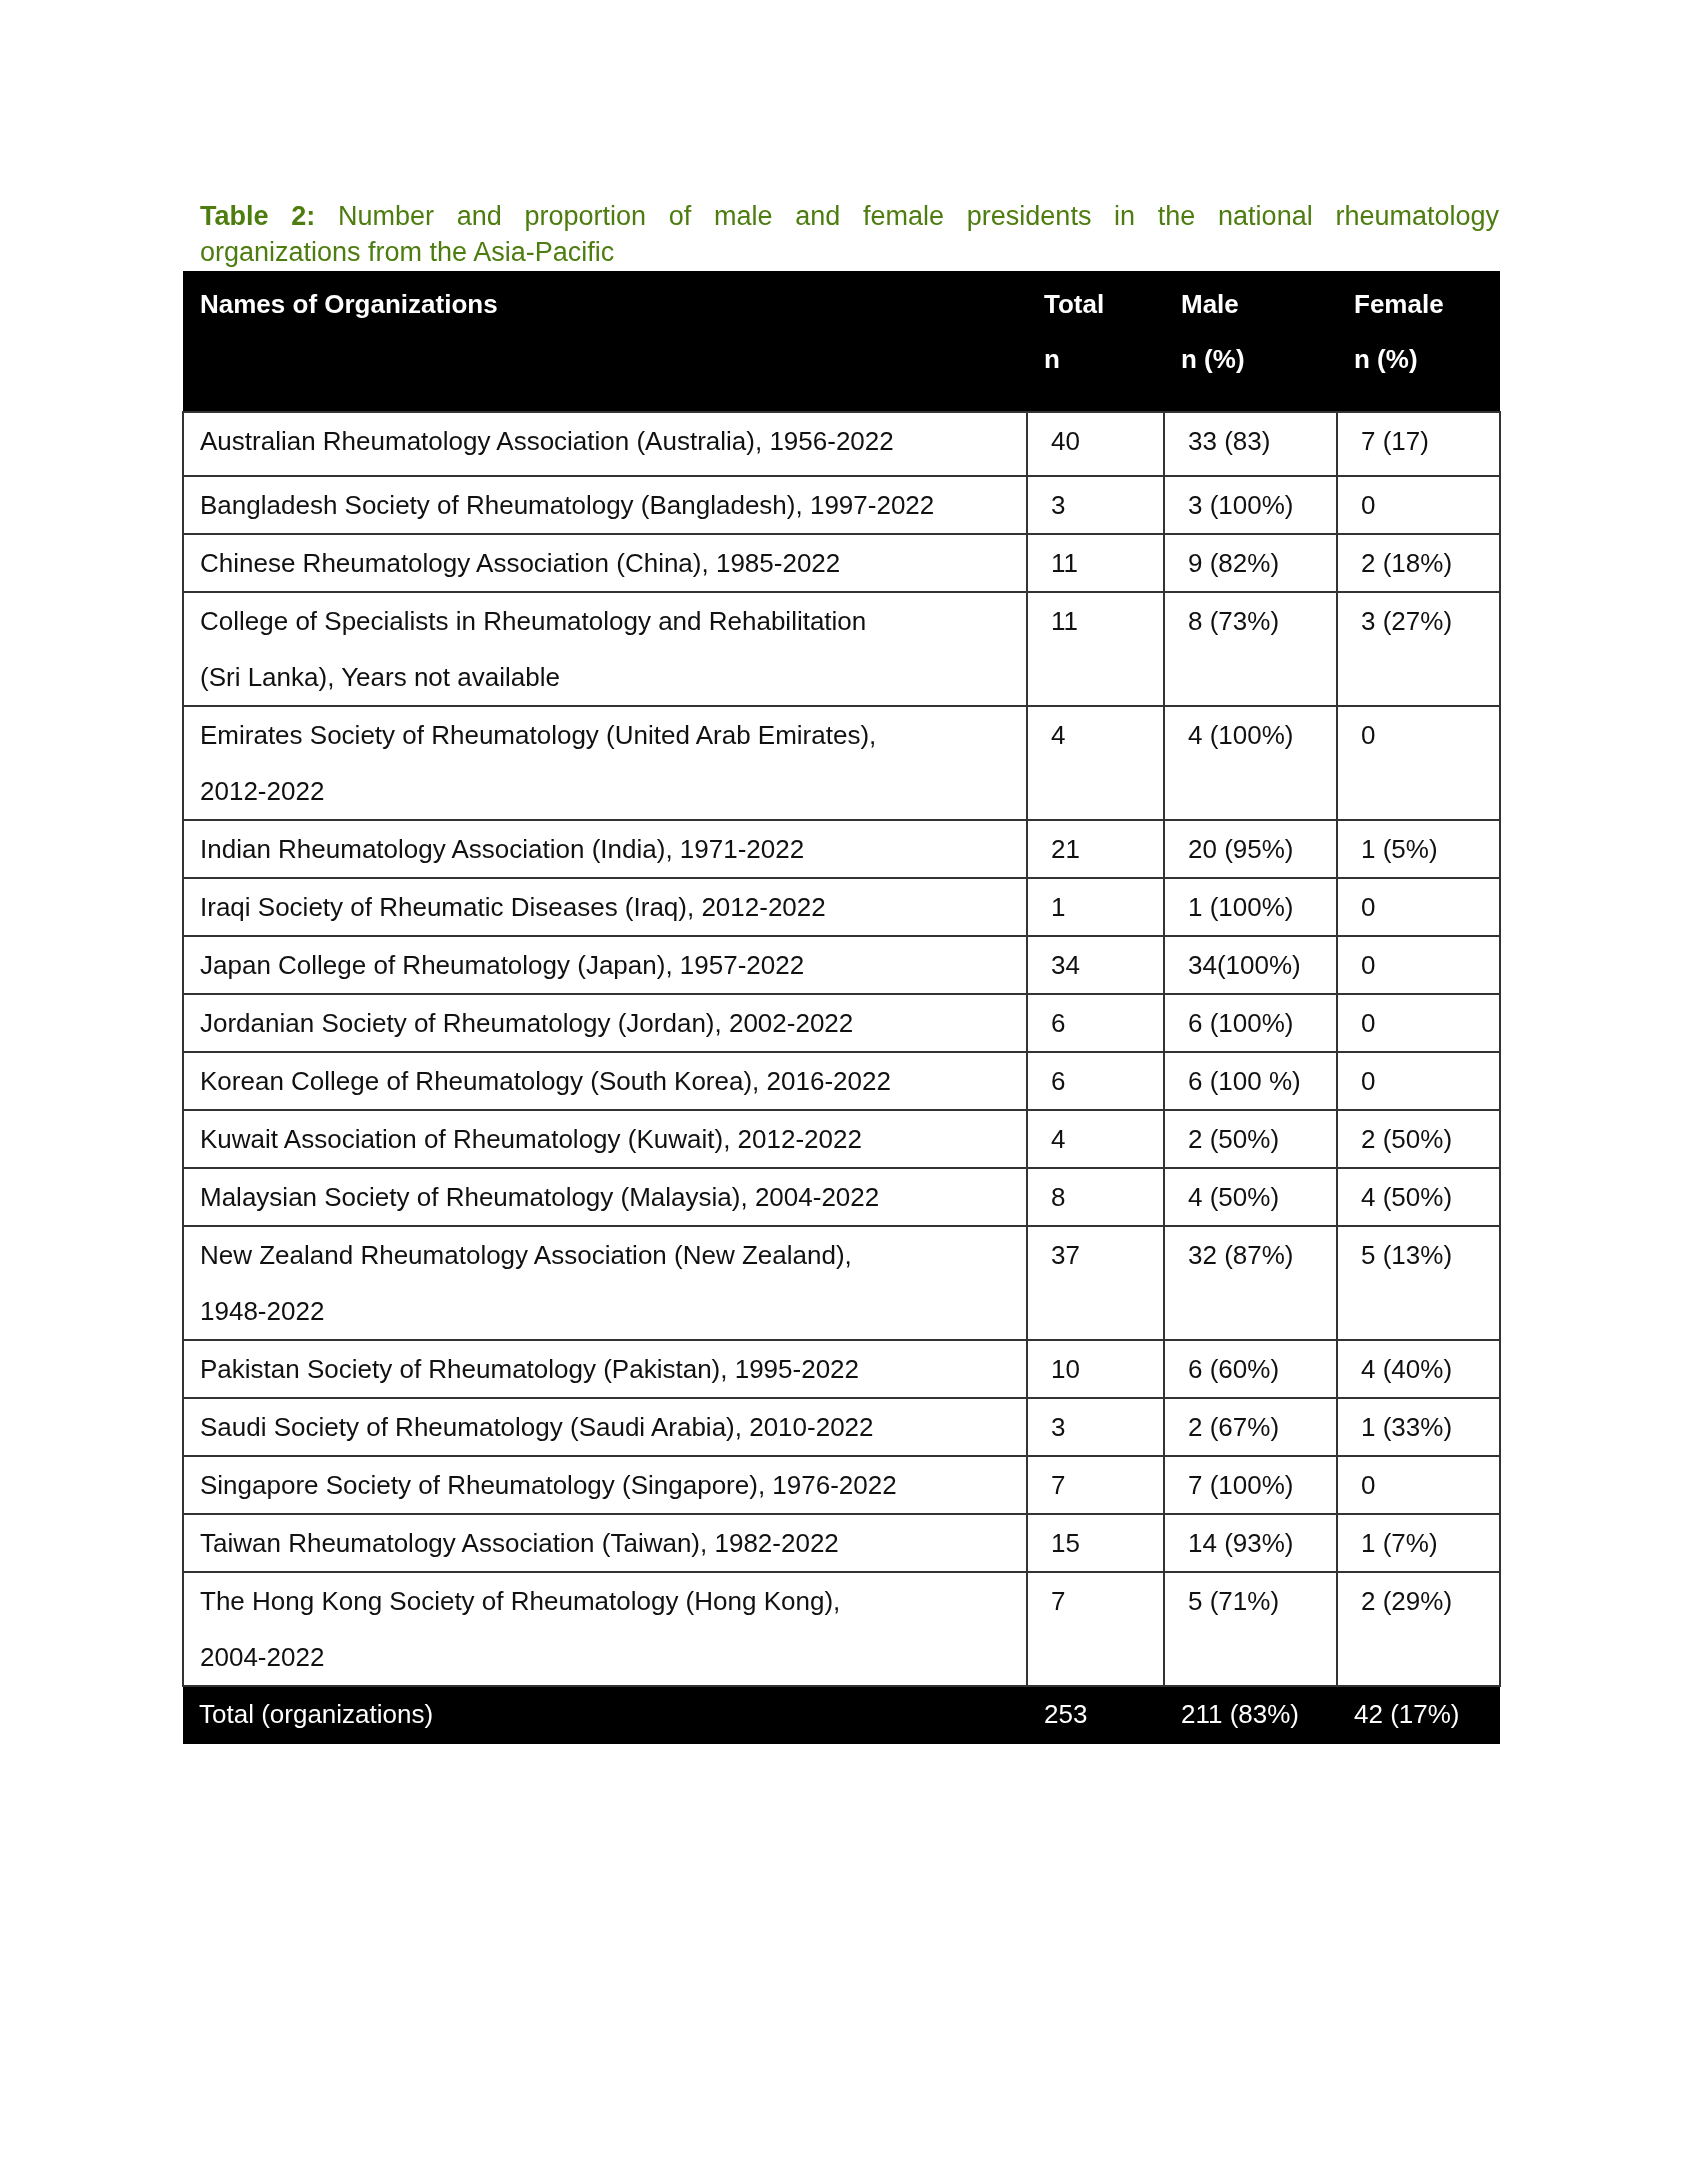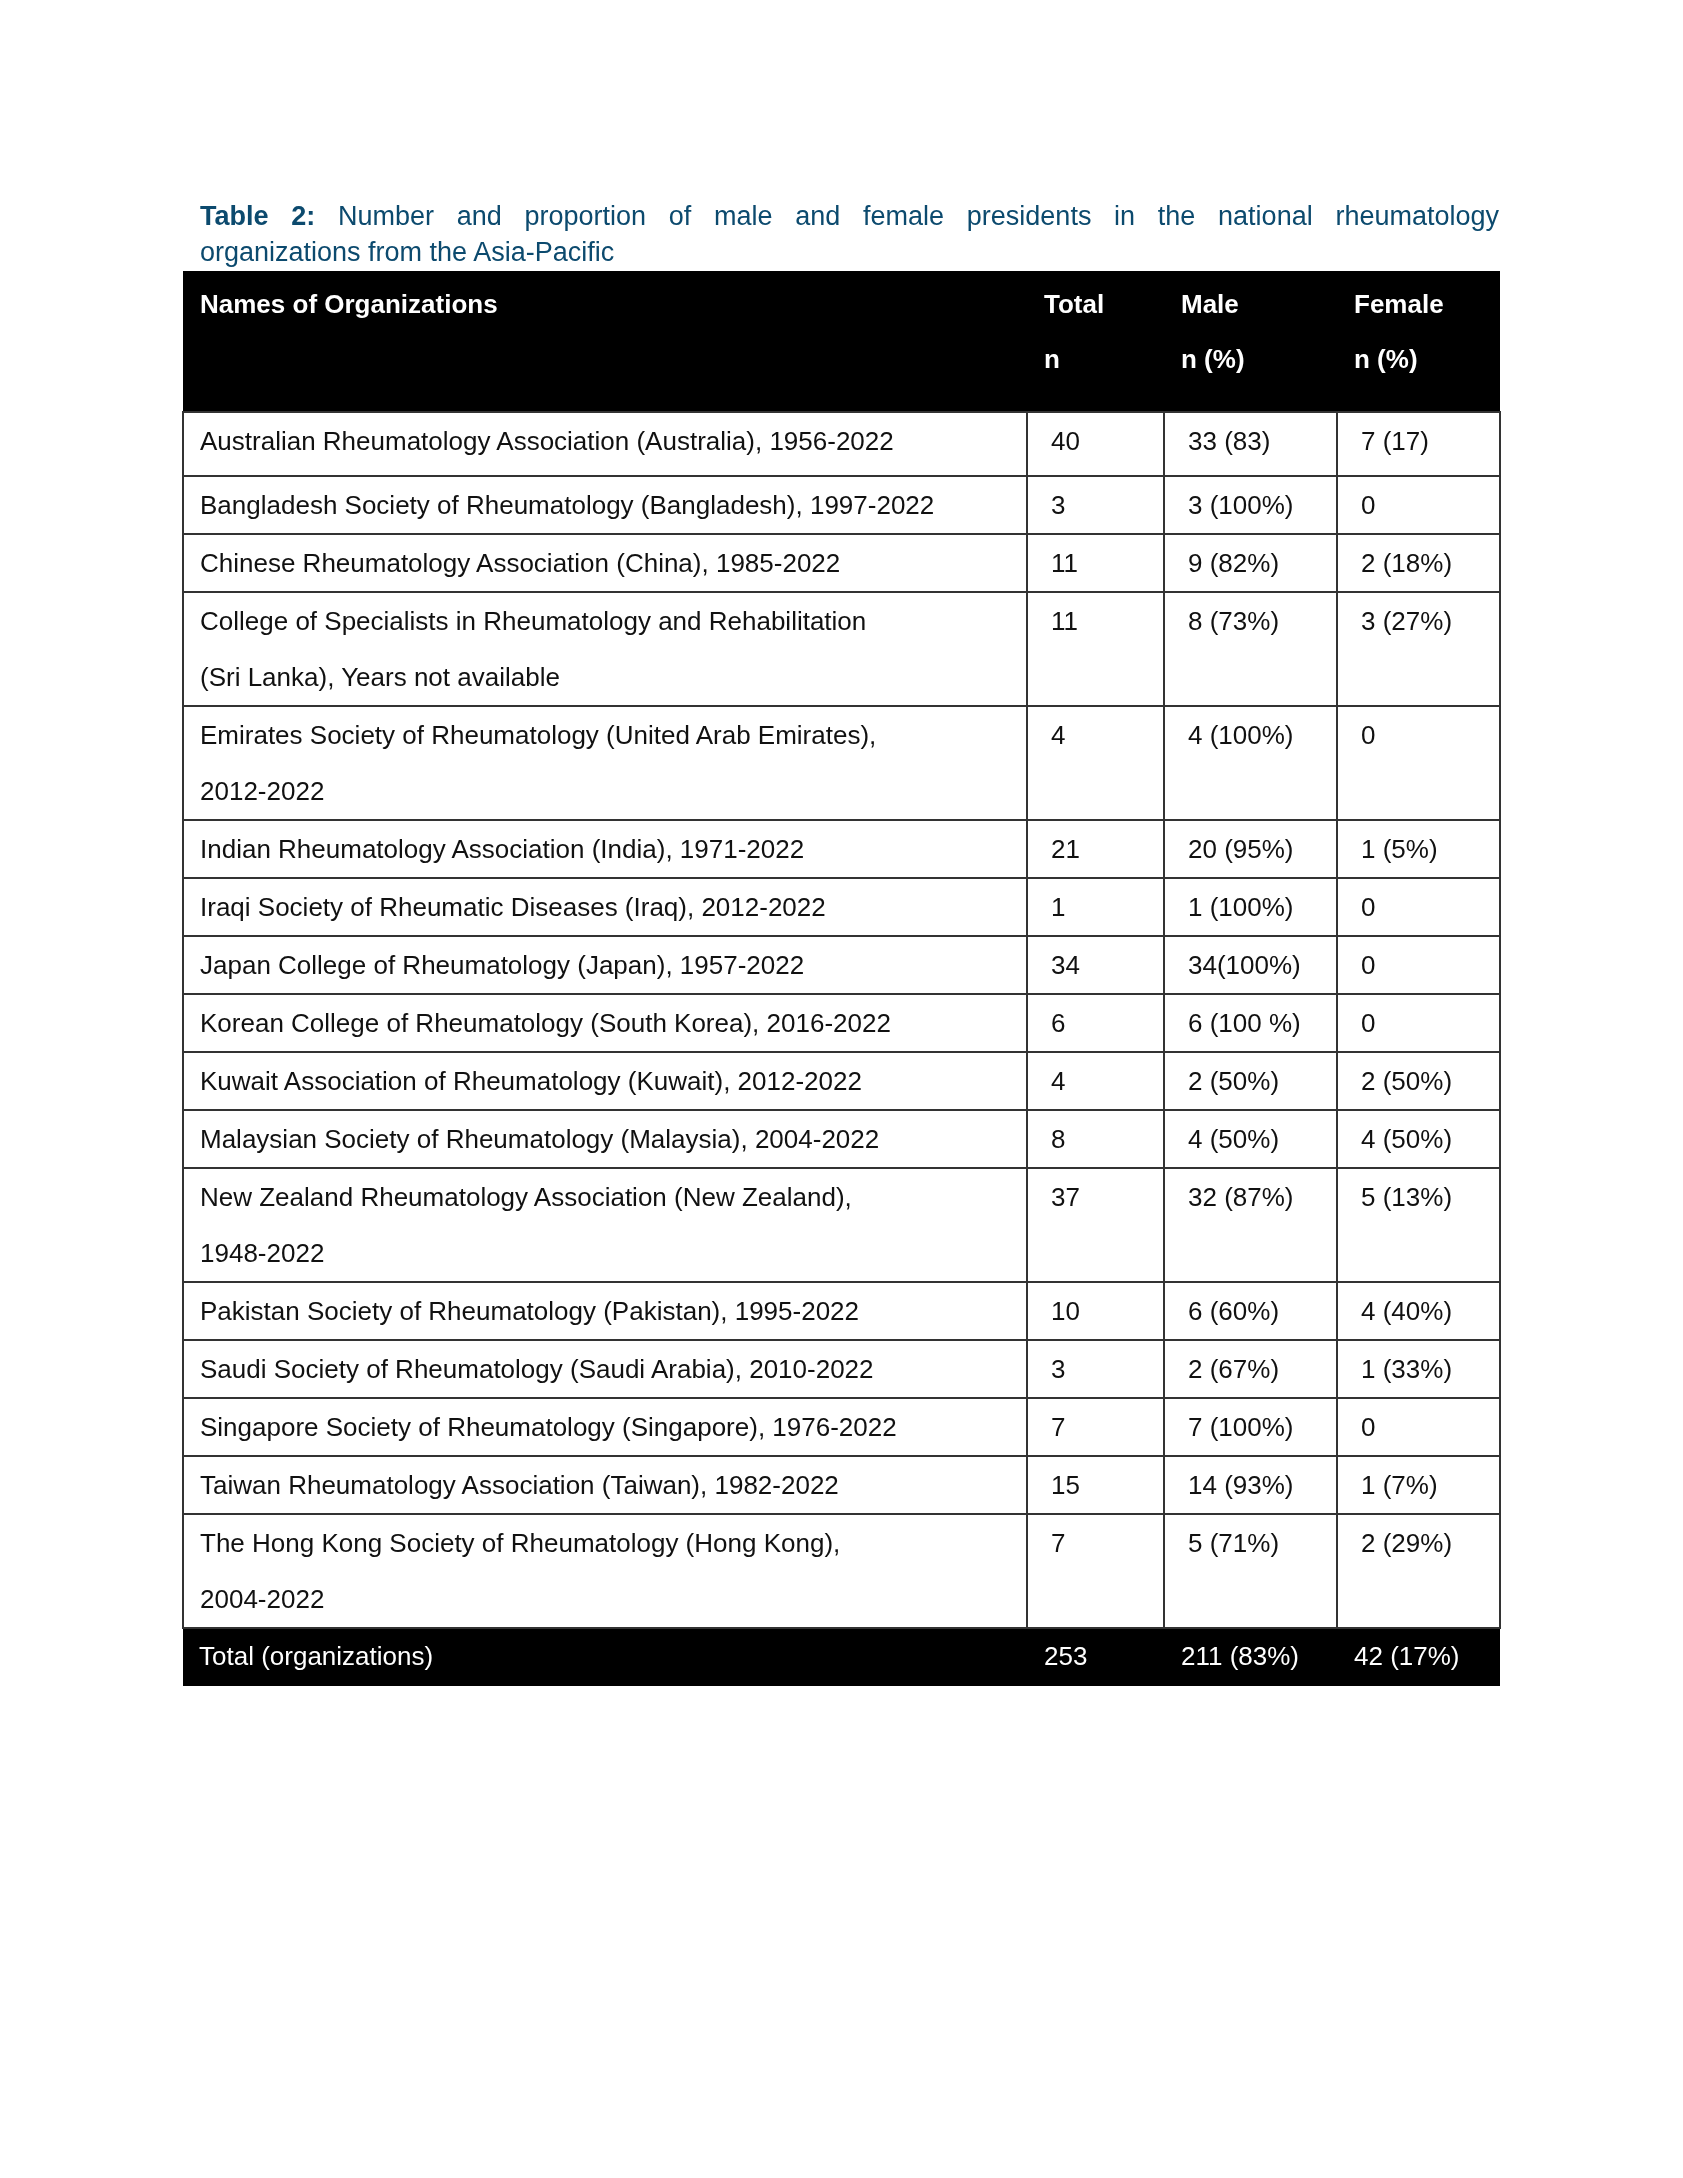--- a/index.html
+++ b/index.html
@@ -1,20 +1,20 @@
 <!DOCTYPE html>
 <html><head>
 <meta charset="utf-8">
 <style>
   html, body { margin: 0; padding: 0; background: #ffffff; }
   body { width: 1683px; height: 2178px; position: relative; overflow: hidden;
          font-family: "Liberation Sans", sans-serif; color: #111111; }
   .caption { position: absolute; left: 200px; top: 198px; width: 1299px;
              font-size: 27px; line-height: 36px; text-align: justify; text-align-last: left;
-             color: #0c4a6e; letter-spacing: 0; }
+             color: #4d7c0f; letter-spacing: 0; }
   .caption .line1 { display: block; text-align: justify; text-align-last: justify; }
   .caption .line2 { display: block; }
   .caption b { font-weight: bold; }
   table { position: absolute; left: 182px; top: 271px; width: 1318px;
           border-collapse: collapse; table-layout: fixed; font-size: 26px; }
   col.c-name { width: 844px; }
   col.c-total { width: 137px; }
   col.c-male { width: 173px; }
   col.c-female { width: 163px; }
   thead tr { background: #000000; color: #ffffff; height: 141px; }
@@ -167,20 +167,34 @@
         </td>
         <td>
           <span class="v">34(100%)</span>
         </td>
         <td>
           <span class="v">0</span>
         </td>
       </tr>
       <tr class="single">
         <td class="name">
+          <span class="v">Jordanian Society of Rheumatology (Jordan), 2002-2022</span>
+        </td>
+        <td>
+          <span class="v">6</span>
+        </td>
+        <td>
+          <span class="v">6 (100%)</span>
+        </td>
+        <td>
+          <span class="v">0</span>
+        </td>
+      </tr>
+      <tr class="single">
+        <td class="name">
           <span class="v">Korean College of Rheumatology (South Korea), 2016-2022</span>
         </td>
         <td>
           <span class="v">6</span>
         </td>
         <td>
           <span class="v">6 (100 %)</span>
         </td>
         <td>
           <span class="v">0</span>

